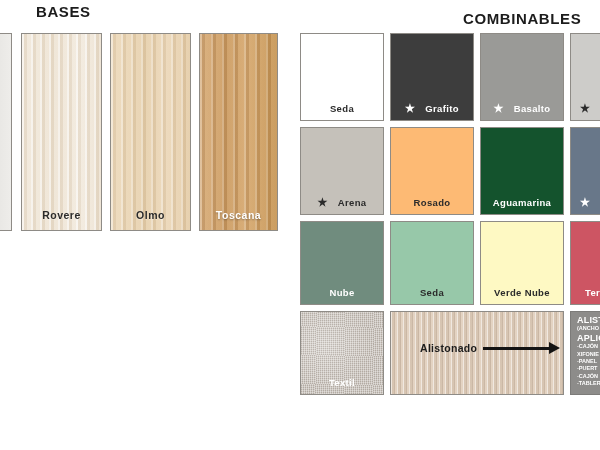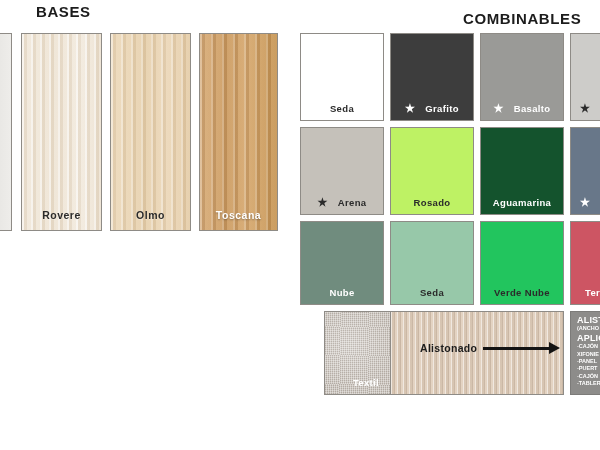--- a/index.html
+++ b/index.html
@@ -244,21 +244,21 @@
       <span class="star">★</span>
     </div>
   </div>
 
   <div class="swatch" style="left:0px;  top:94px; width:84px; height:88px; background:#c5c1ba;">
     <div class="swatch-label dark">
       <span class="star">★</span><span>Arena</span>
     </div>
   </div>
 
-  <div class="swatch" style="left:90px; top:94px; width:84px; height:88px; background:#bef264;">
+  <div class="swatch" style="left:90px; top:94px; width:84px; height:88px; background:#fdba74;">
     <div class="swatch-label dark">Rosado</div>
   </div>
 
   <div class="swatch" style="left:180px; top:94px; width:84px; height:88px; background:#14532d;">
     <div class="swatch-label light">Aguamarina</div>
   </div>
 
   <div class="swatch" style="left:270px; top:94px; width:84px; height:88px; background:#687789;">
     <div class="swatch-label light" style="text-align:left; left:9px;">
       <span class="star">★</span>
@@ -266,29 +266,29 @@
   </div>
 
   <div class="swatch" style="left:0px;  top:188px; width:84px; height:84px; background:#708c7e;">
     <div class="swatch-label light">Nube</div>
   </div>
 
   <div class="swatch" style="left:90px; top:188px; width:84px; height:84px; background:#97c8a9;">
     <div class="swatch-label dark">Seda</div>
   </div>
 
-  <div class="swatch" style="left:180px; top:188px; width:84px; height:84px; background:#22c55e;">
+  <div class="swatch" style="left:180px; top:188px; width:84px; height:84px; background:#fef9c3;">
     <div class="swatch-label dark">Verde Nube</div>
   </div>
 
   <div class="swatch" style="left:270px; top:188px; width:84px; height:84px; background:#cd5563;">
     <div class="swatch-label light" style="text-align:left; left:14px;">Terr</div>
   </div>
 
-  <div class="swatch" style="left:0px; top:278px; width:84px; height:84px;margin-left:24px;">
+  <div class="swatch" style="left:0px; top:278px; width:84px; height:84px;">
     <div class="tex-textil"></div>
     <div class="swatch-label light">Textil</div>
   </div>
 
   <div class="swatch" style="left:90px; top:278px; width:174px; height:84px;">
     <div class="tex-alistonado"></div>
   </div>
 </div>
 
 <div id="alistonado-annotation">

